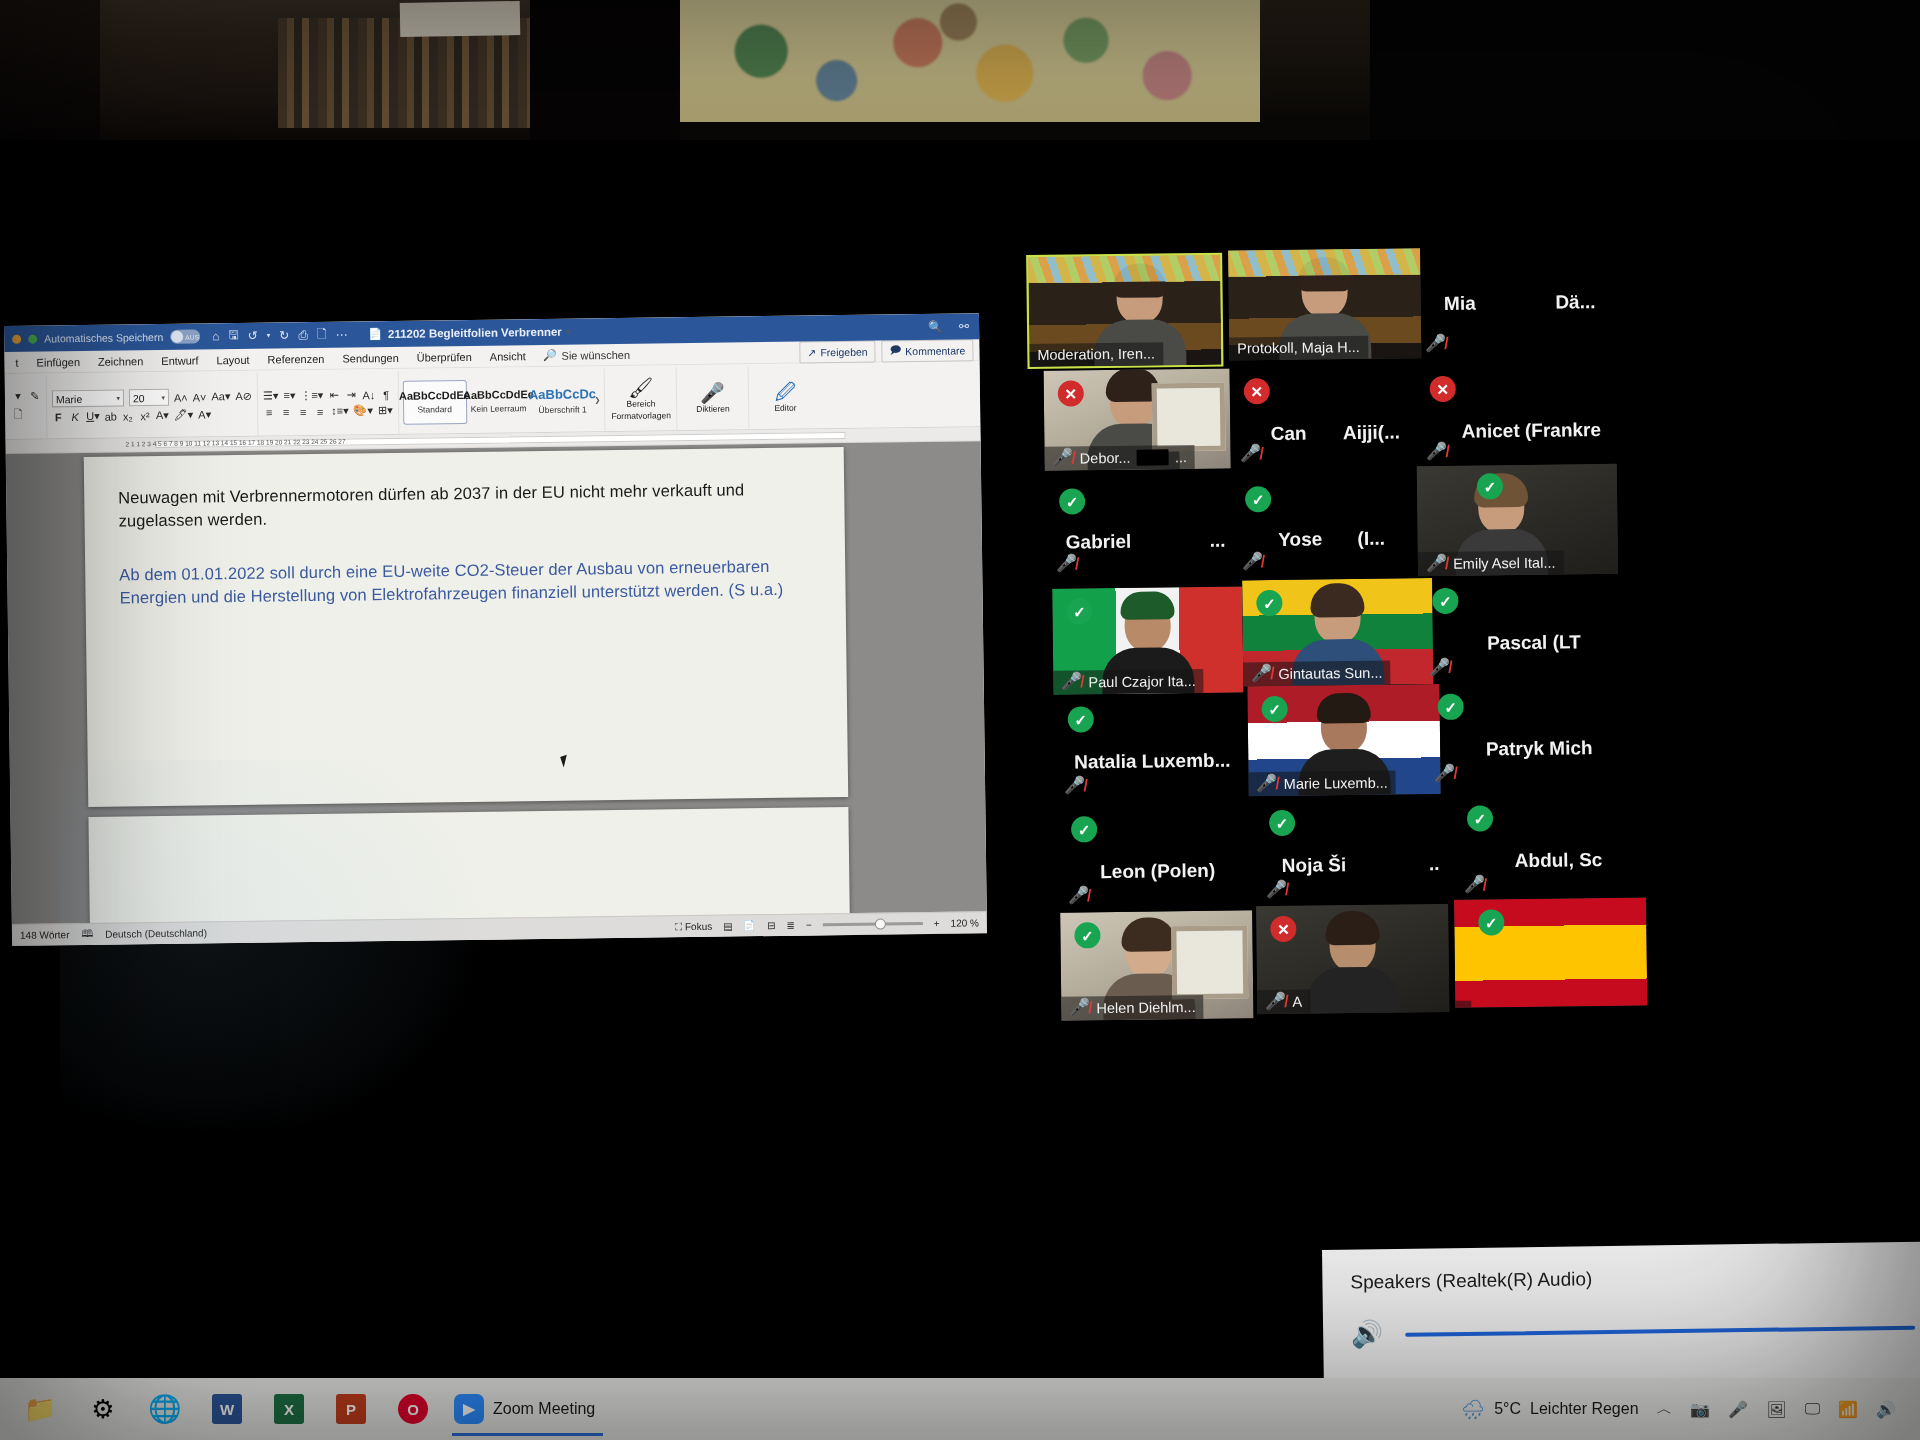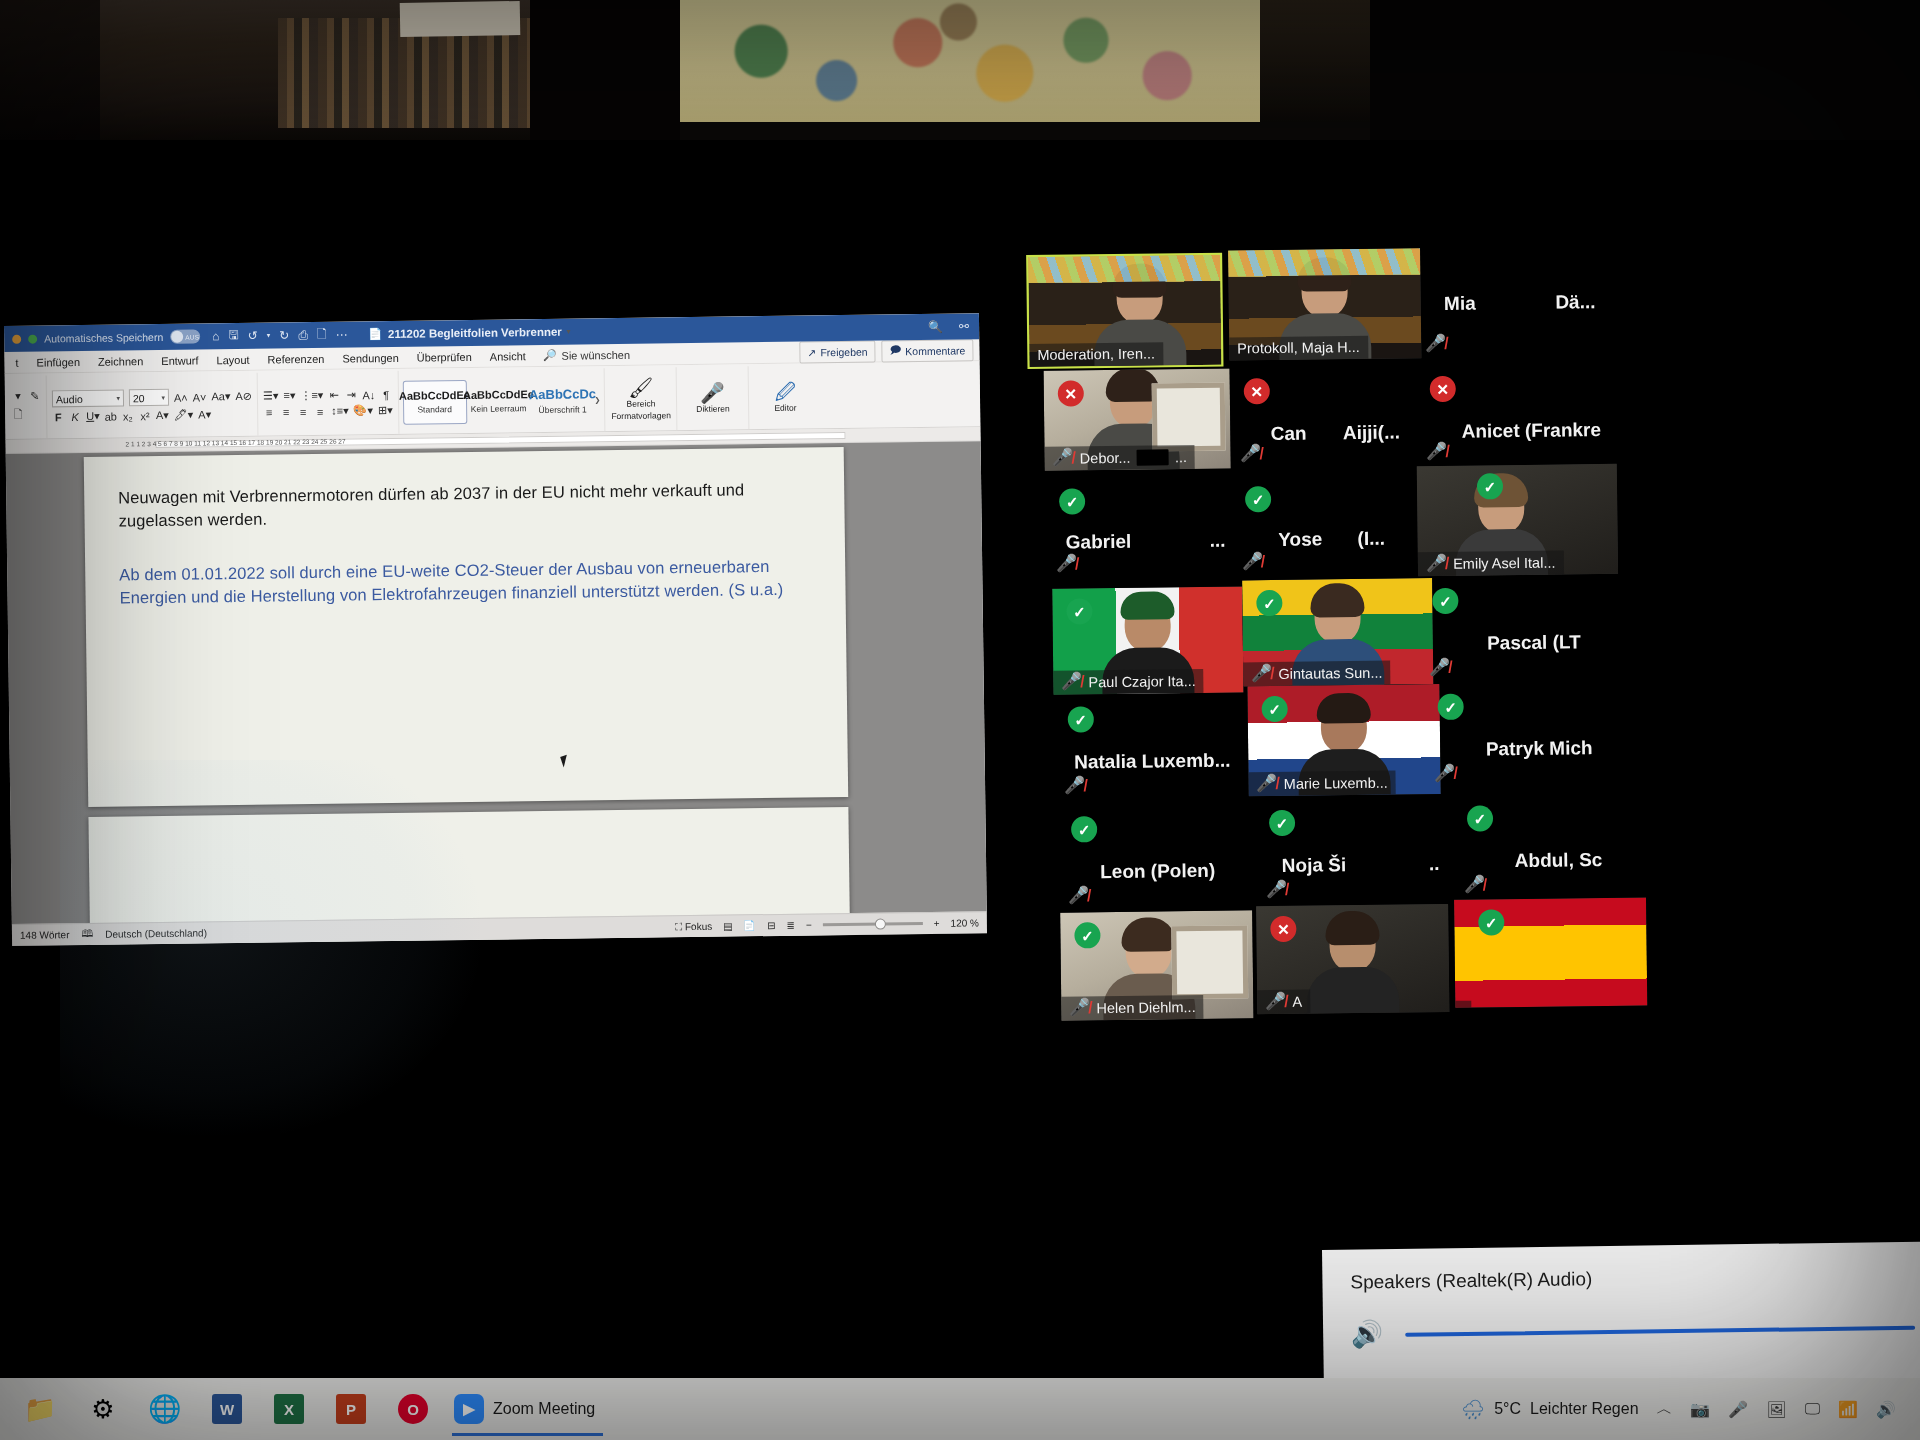--- a/index.html
+++ b/index.html
@@ -273,21 +273,21 @@
               <span class="rb-ic">▾</span>
               <span class="rb-ic">✎</span>
             </div>
           <div class="rb-row">
               <span class="rb-ic">🗋</span>
             </div>
         </div>
         <div class="rb-group">
           <div class="rb-row">
             <div class="rb-font-name">
-              <span>Audio</span>
+              <span>Marie</span>
                 <span class="rb-caret">▾</span>
             </div>
             <div class="rb-font-size">
               <span>20</span>
                 <span class="rb-caret">▾</span>
             </div>
             <span class="rb-ic">A˄</span>
             <span class="rb-ic">A˅</span>
             <span class="rb-ic">Aa▾</span>
             <span class="rb-ic">A⊘</span>

